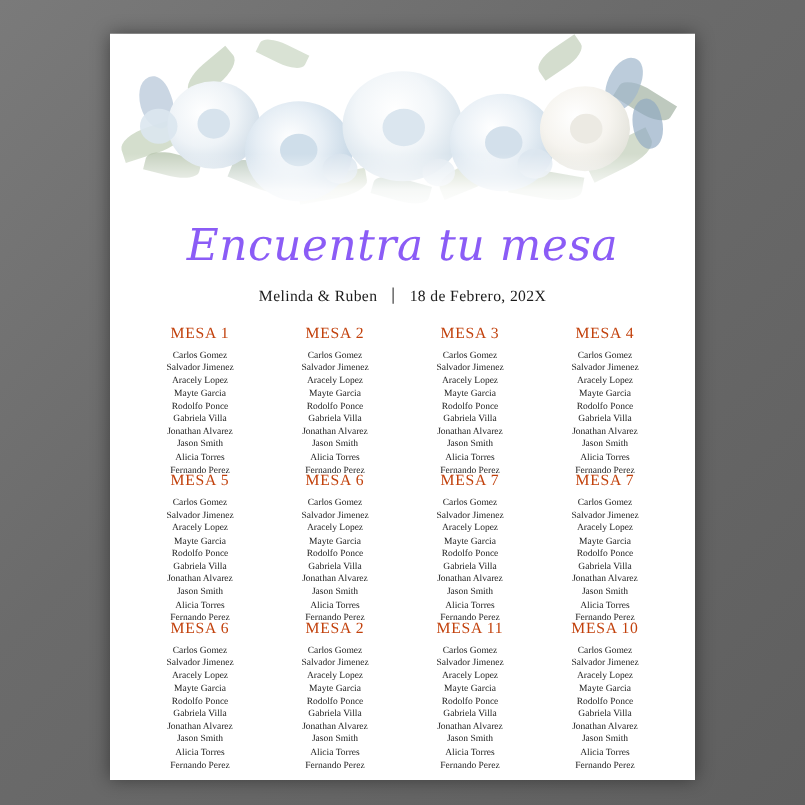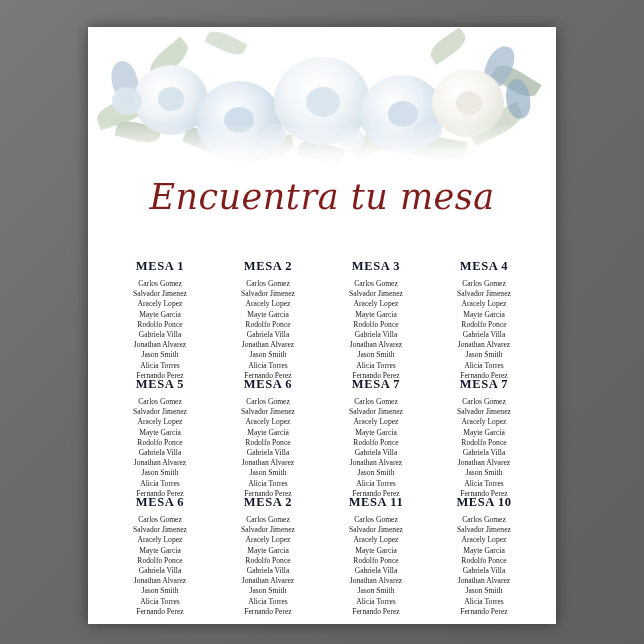--- a/index.html
+++ b/index.html
@@ -57,21 +57,21 @@
   
   .title {
     position: absolute;
     top: 150px;
     left: 0;
     width: 468px;
     text-align: center;
     font-family: "DejaVu Serif", serif;
     font-style: italic;
     font-size: 35px;
-    color: #7f1d1d;
+    color: #8b5cf6;
     letter-spacing: 0.5px;
   }
 
   .subbar {
     position: absolute;
     top: 203px;
     left: 0;
     width: 468px;
     text-align: center;
     font-family: "Liberation Serif", serif;
@@ -99,24 +99,24 @@
     grid-auto-rows: 118px;
     row-gap: 0px;
     column-gap: 0px;
   }
   .tablecard {
     text-align: center;
   }
   .tablecard h3 {
     margin: 0 0 5px 0;
     font-family: "Liberation Serif", serif;
-    font-weight: bold;
+    font-weight: normal;
     font-size: 12.5px;
     letter-spacing: 0.6px;
-    color: #0f172a;
+    color: #c2410c;
   }
   .guest {
     font-family: "Liberation Serif", serif;
     font-size: 7.6px;
     line-height: 10.2px;
     color: #1a1a1a;
     white-space: nowrap;
   }
 </style>
 </head>
@@ -162,20 +162,25 @@
       <div class="blob" style="left:24px; top:60px; width:30px; height:28px; background:#dce7f0; opacity:.9;"></div>
       <div class="blob" style="left:170px; top:96px; width:28px; height:24px; background:#d9e4ee; opacity:.9;"></div>
       <div class="blob" style="left:250px; top:100px; width:26px; height:22px; background:#e2eaf1; opacity:.9;"></div>
       <div class="blob" style="left:326px; top:92px; width:28px; height:24px; background:#dde7f0; opacity:.9;"></div>
 
       <div style="position:absolute; left:0; top:96px; width:468px; height:46px; background:linear-gradient(to bottom, rgba(255,255,255,0) 0%, rgba(255,255,255,0.85) 62%, #ffffff 100%);"></div>
     </div>
 
     <div class="title">Encuentra tu mesa</div>
 
+    <div class="subbar">
+      <span>Melinda &amp; Ruben</span>
+      <span class="sep"></span>
+      <span>18 de Febrero, 202X</span>
+    </div>
 
     <div class="grid" id="tables-grid">
         <div class="tablecard">
           <h3>MESA 1</h3>
           <div class="guest">Carlos Gomez</div>
           <div class="guest">Salvador Jimenez</div>
           <div class="guest">Aracely Lopez</div>
           <div class="guest">Mayte Garcia</div>
           <div class="guest">Rodolfo Ponce</div>
           <div class="guest">Gabriela Villa</div>

